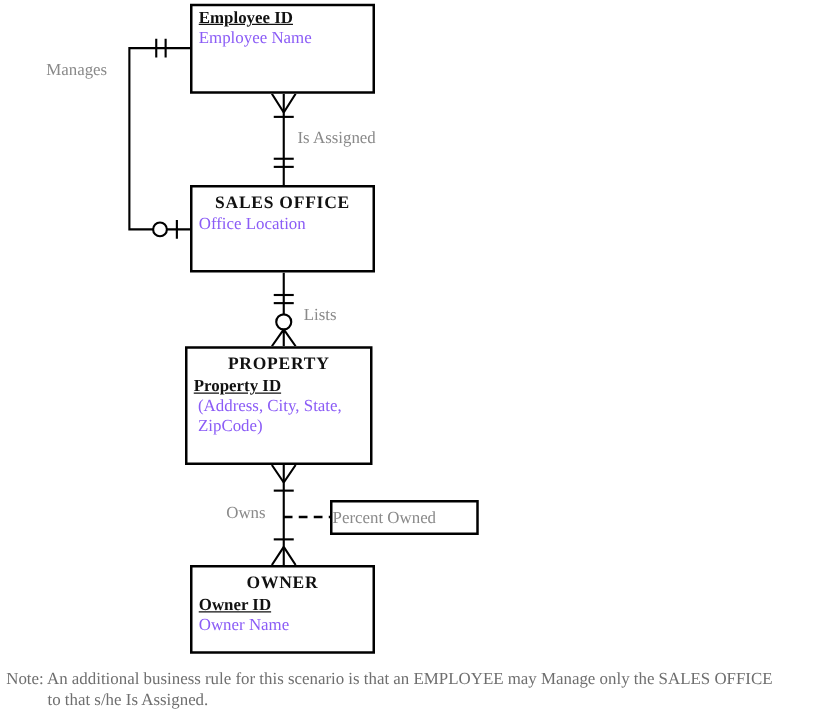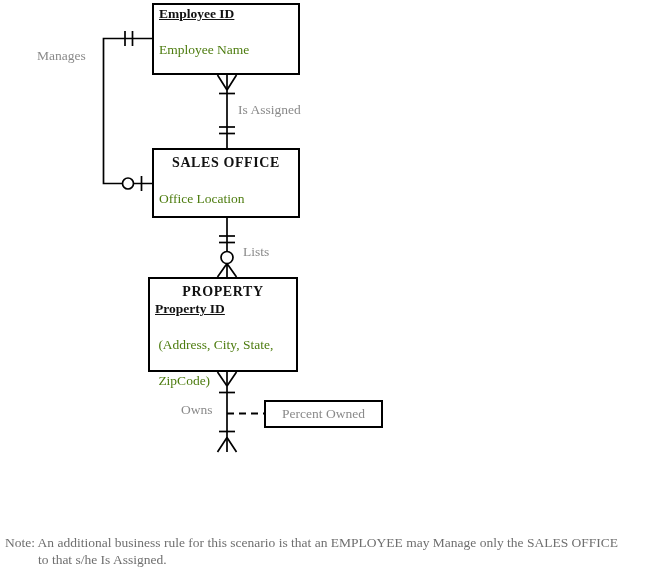--- a/index.html
+++ b/index.html
@@ -35,42 +35,41 @@
     font-weight: bold;
     font-size: 13.5px;
     color: #111111;
     text-decoration: underline;
     padding-left: 5px;
     line-height: 16px;
     margin-top: 1px;
   }
   .entity-attr {
     font-size: 13.5px;
-    color: #4d7c0f;
+    color: #8b5cf6;
     padding-left: 5px;
     line-height: 15.5px;
     white-space: pre;
-    margin-top: 20px;
   }
   .rel-label {
     position: absolute;
     font-size: 13.5px;
     color: #8a8a8a;
     white-space: nowrap;
   }
   #percent-owned-box {
     position: absolute;
     left: 264px; top: 400px;
     width: 119px; height: 28px;
     border: 2px solid #000000;
     box-sizing: border-box;
     background: #ffffff;
     display: flex;
     align-items: center;
-    justify-content: center;
+    justify-content: flex-start;
     font-size: 13.5px;
     color: #8a8a8a;
   }
   #note {
     position: absolute;
     left: 5px; top: 534px;
     width: 660px;
     font-size: 13.5px;
     color: #6f6f6f;
     line-height: 17px;
@@ -128,20 +127,25 @@
     <div class="entity-attr">Office Location</div>
   </div>
 
   <div class="entity-box" style="left:148px; top:277px; width:150px; height:95px;">
     <div class="entity-title">PROPERTY</div>
     <div class="entity-pk">Property ID</div>
     <div class="entity-attr"> (Address, City, State,</div>
     <div class="entity-attr"> ZipCode)</div>
   </div>
 
+  <div class="entity-box" style="left:152px; top:452px; width:148px; height:71px;">
+    <div class="entity-title">OWNER</div>
+    <div class="entity-pk">Owner ID</div>
+    <div class="entity-attr">Owner Name</div>
+  </div>
 
   <div id="percent-owned-box">
     <span>Percent Owned</span>
   </div>
 
   <div class="rel-label" style="left:37px; top:48px;">Manages</div>
   <div class="rel-label" style="left:238px; top:102px;">Is Assigned</div>
   <div class="rel-label" style="left:243px; top:244px;">Lists</div>
   <div class="rel-label" style="left:181px; top:402px;">Owns</div>
 

